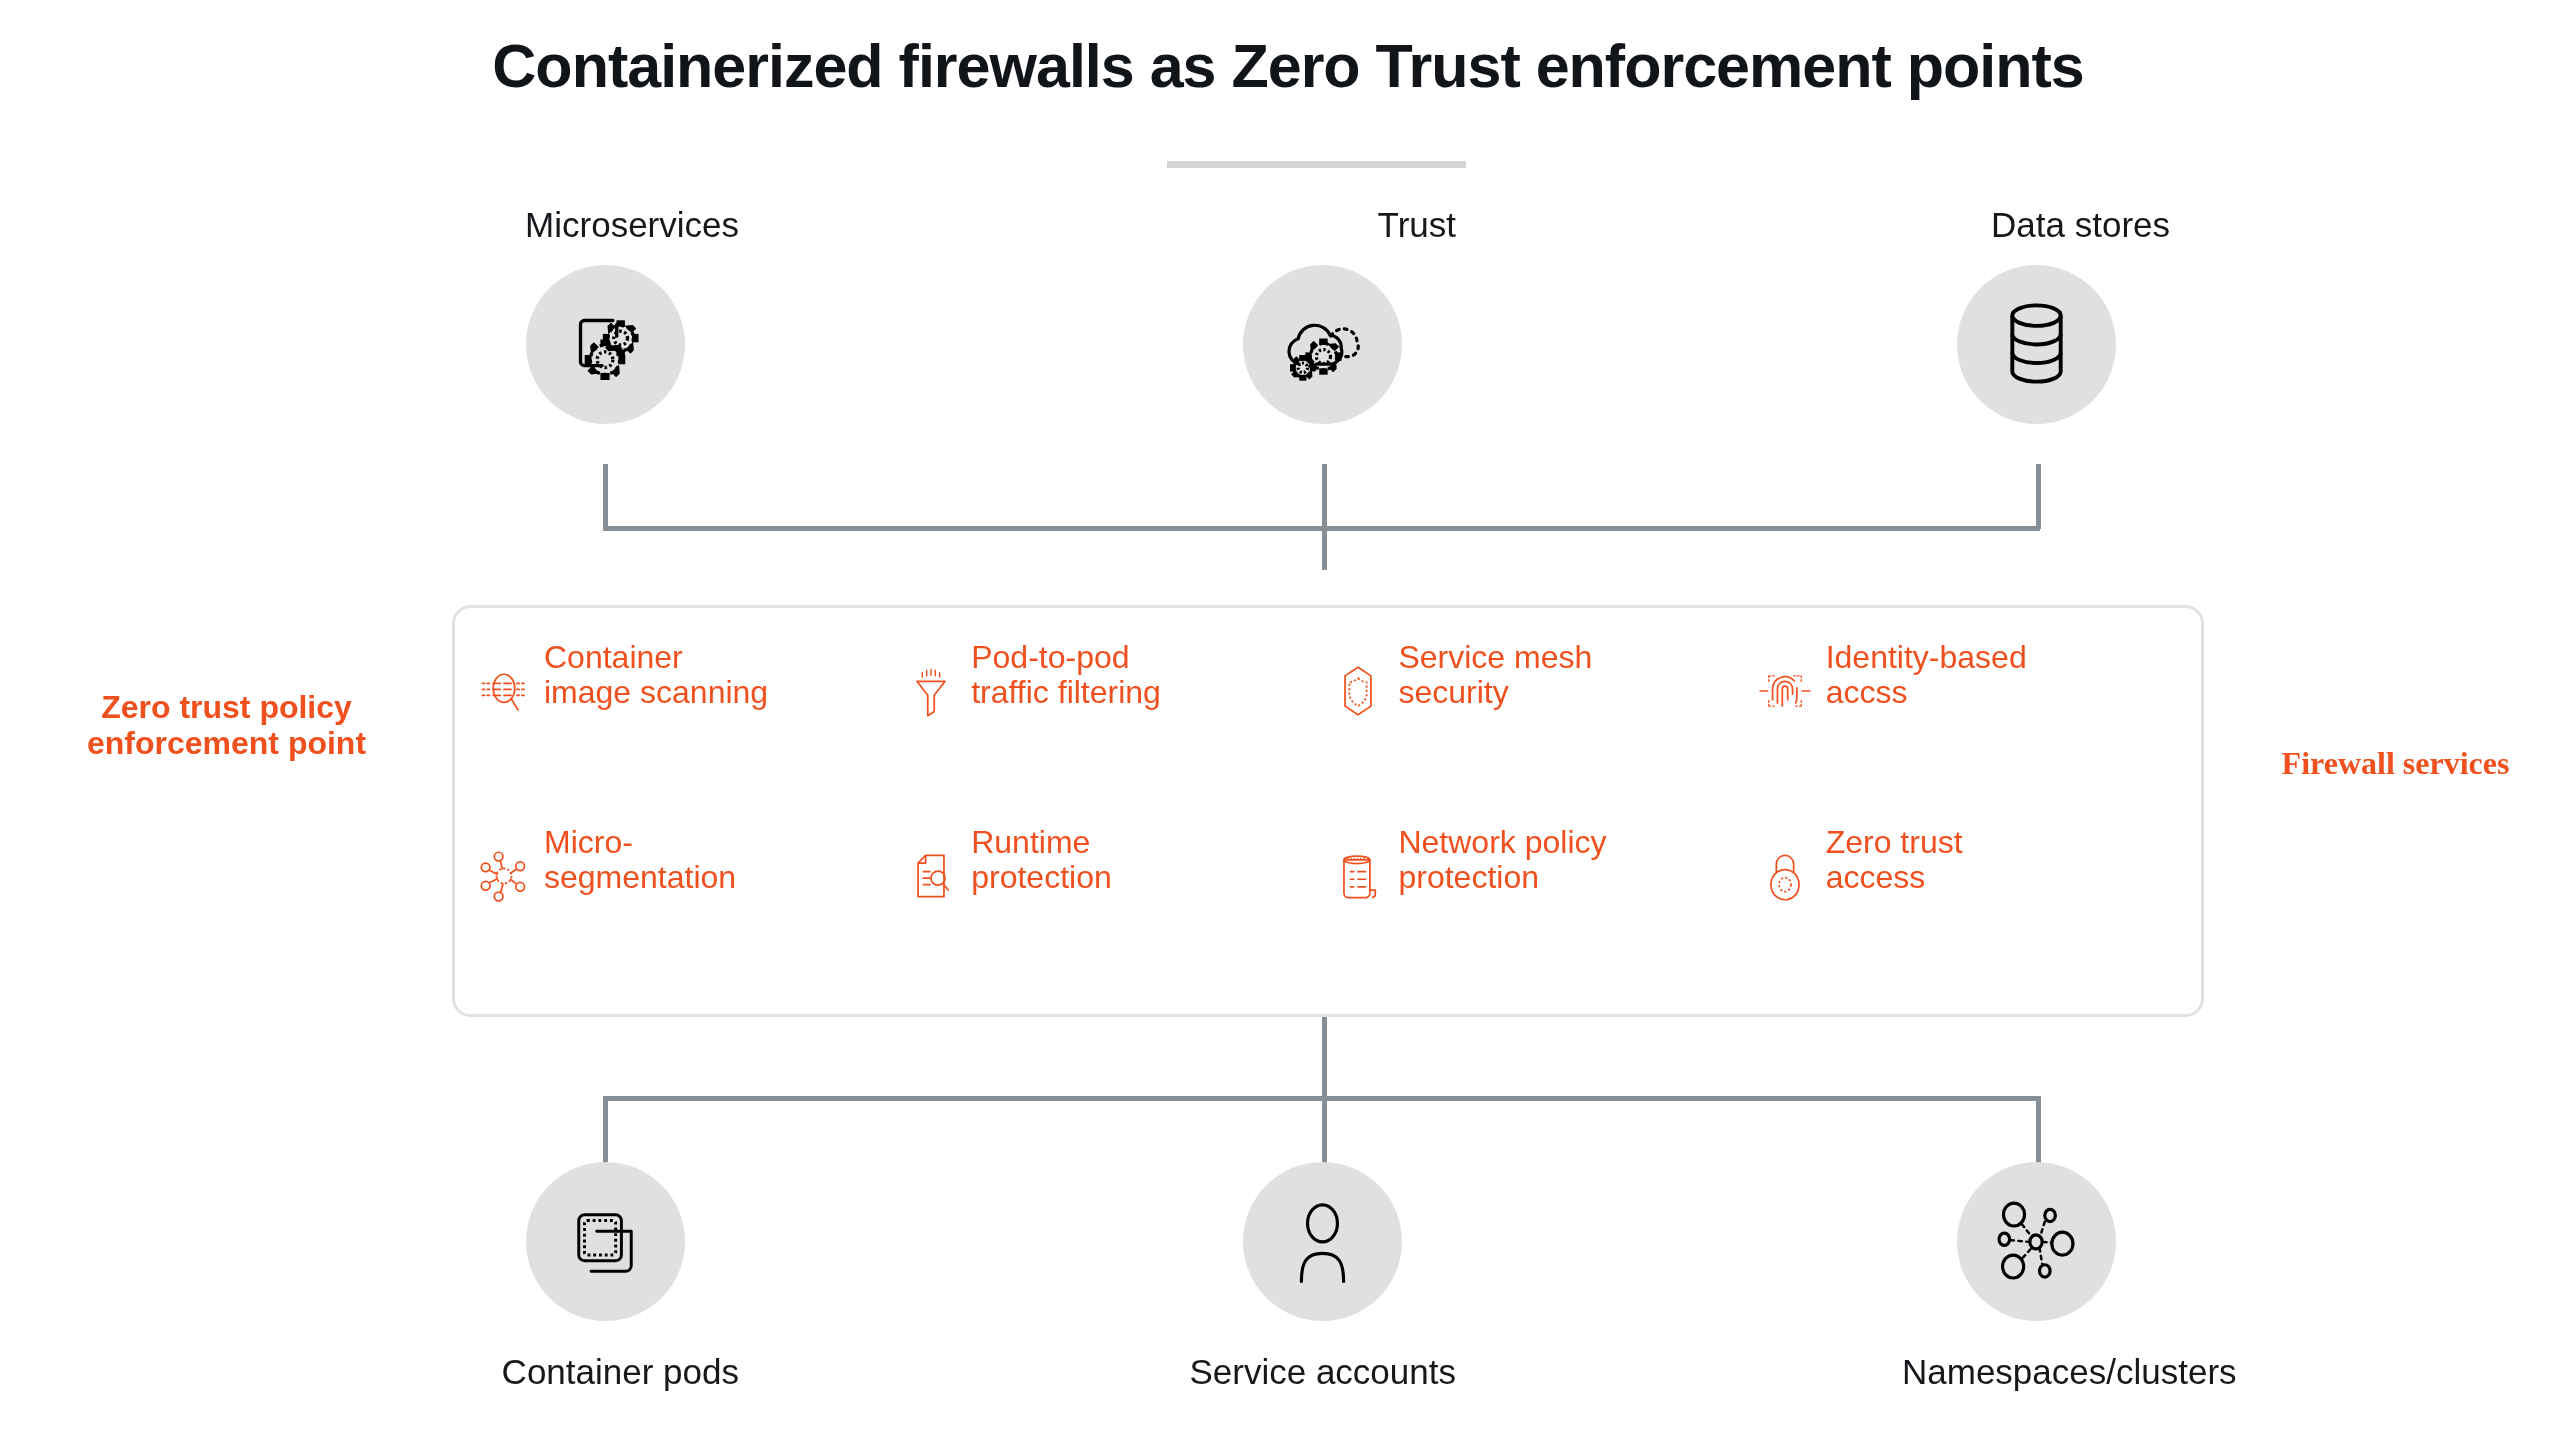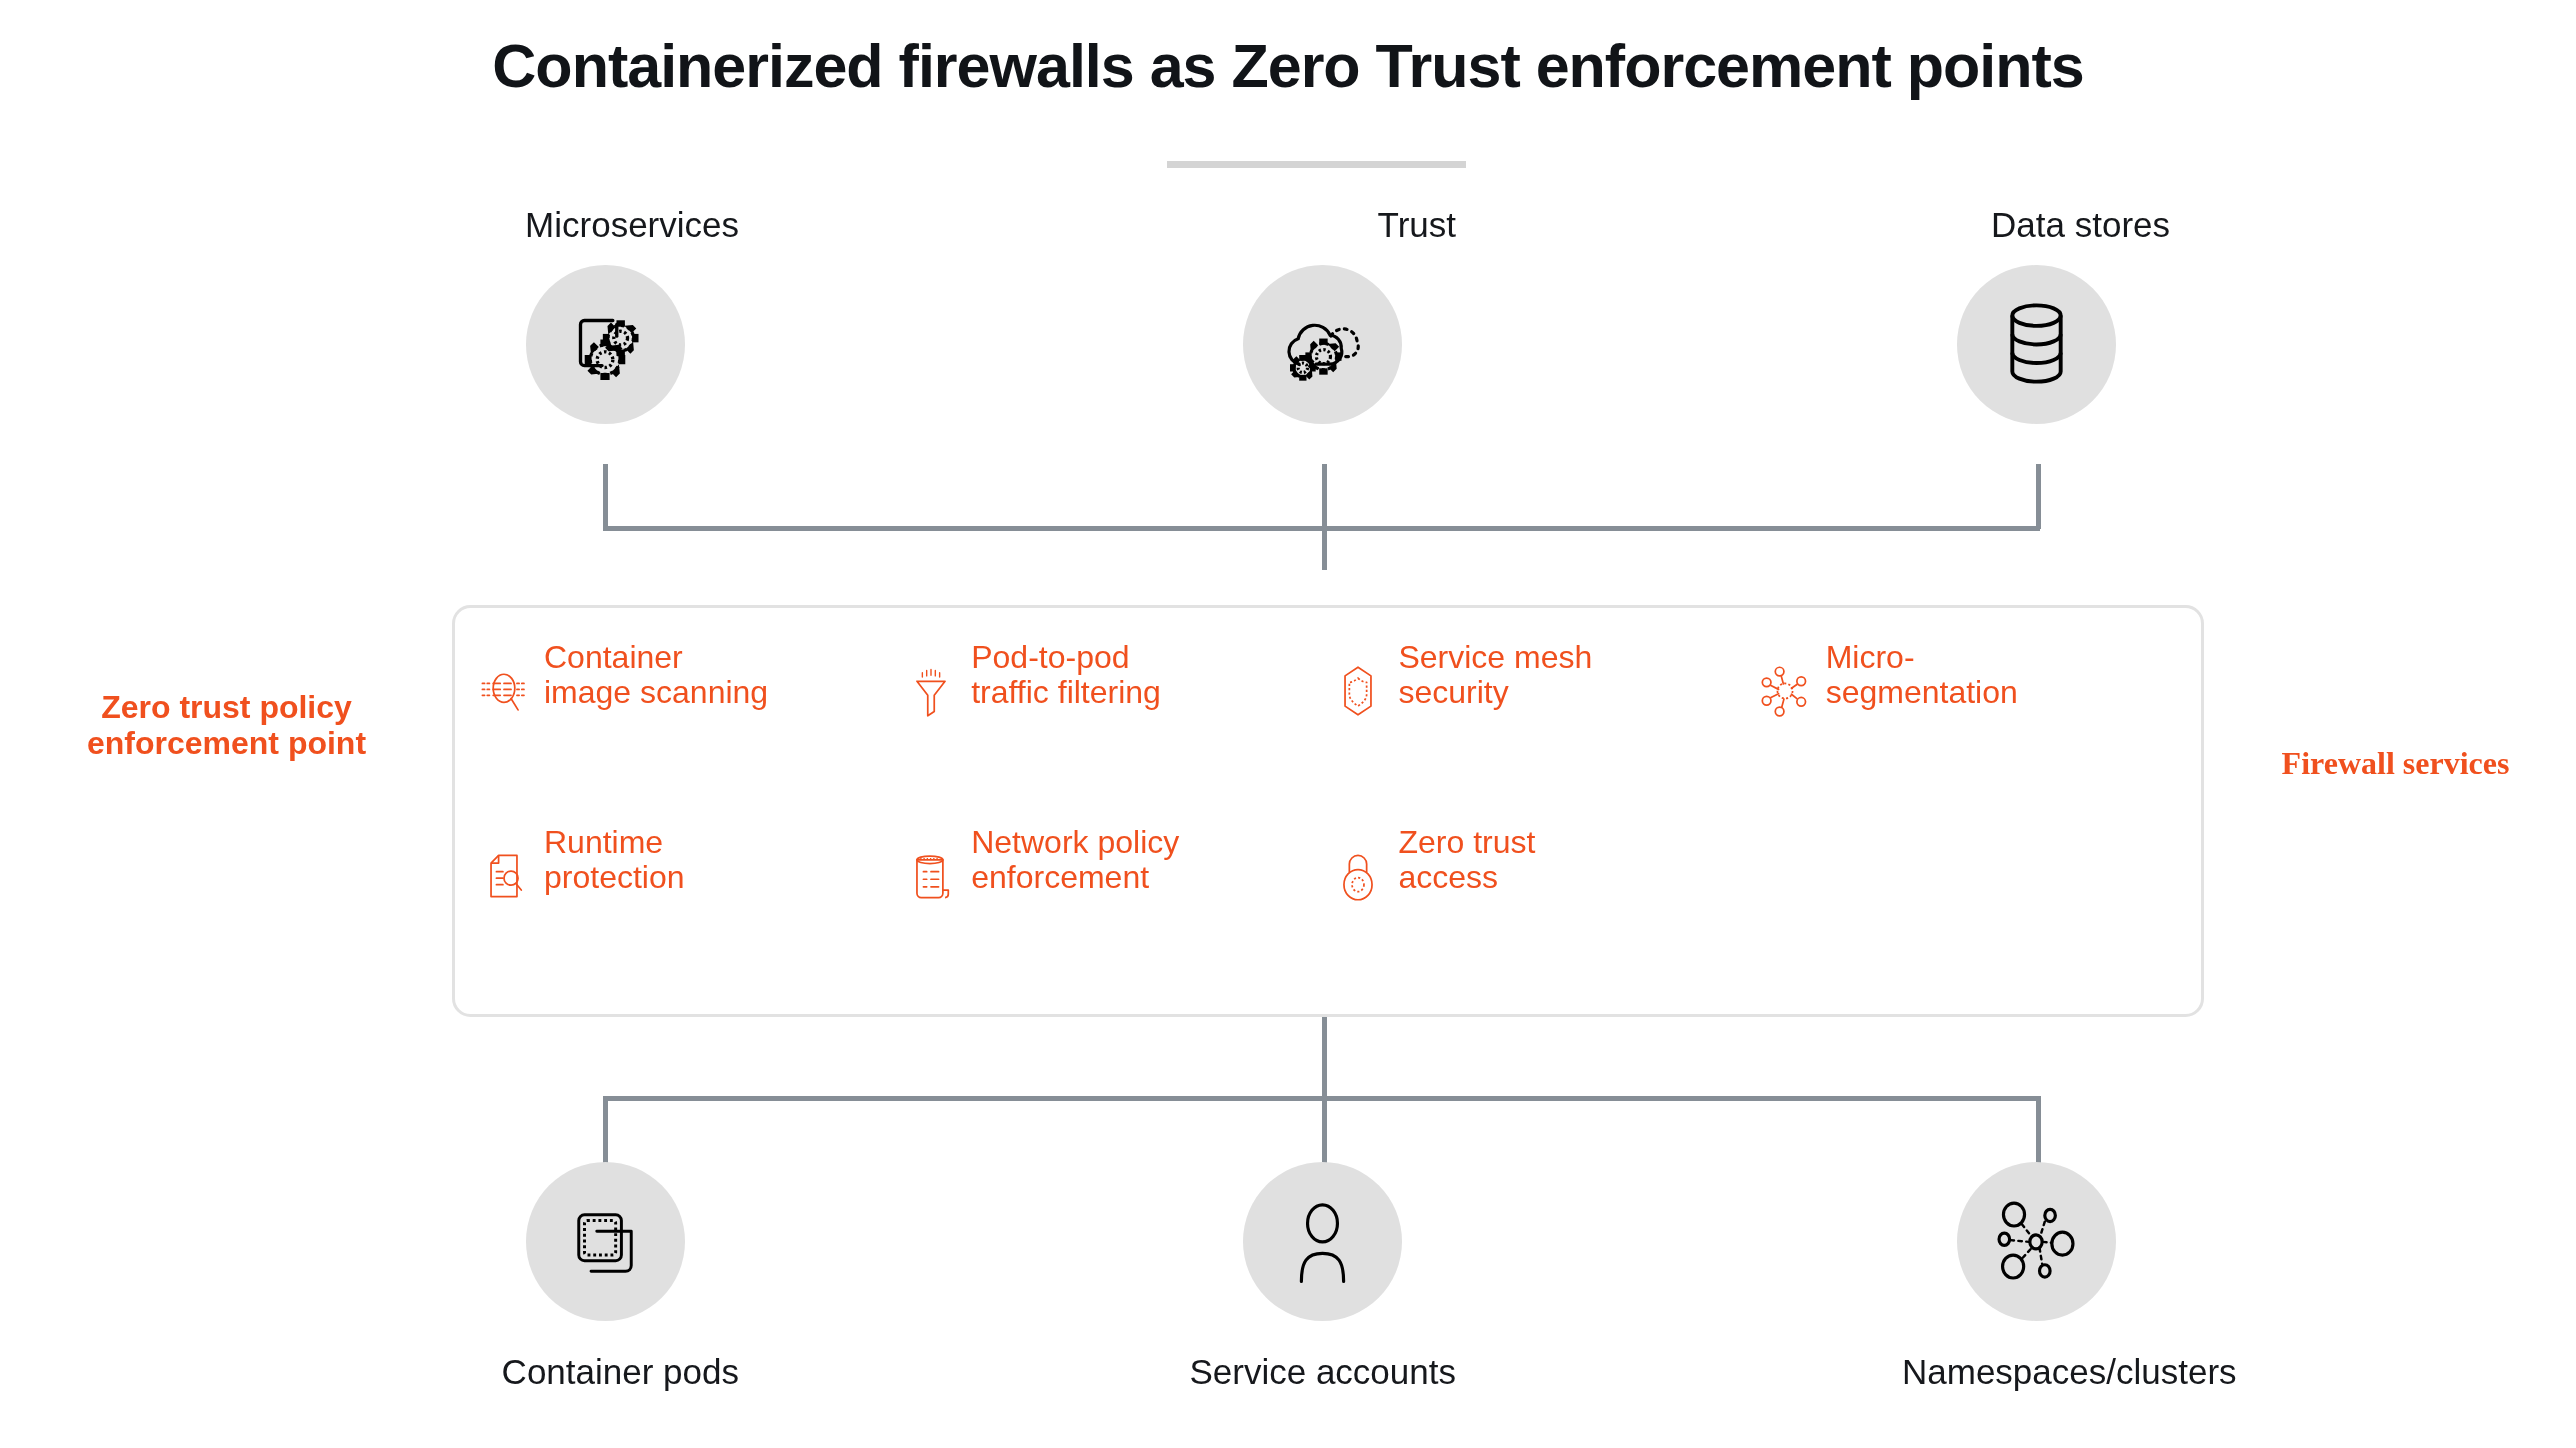--- a/index.html
+++ b/index.html
@@ -261,20 +261,33 @@
       <div class="svc">
         <span class="svc-icon">
           <svg viewBox="0 0 100 100" fill="none" stroke="#f0501e" stroke-width="3.2">
             <path d="M50 6 74 22v56L50 94 26 78V22z" stroke-linejoin="round"></path>
             <path d="M50 26c6 6 12 8 16 8v22c0 10-8 16-16 22-8-6-16-12-16-22V34c4 0 10-2 16-8z" stroke-dasharray="4 4" stroke-linejoin="round"></path>
           </svg>
         </span>
         <span class="svc-label">Service mesh security</span>
       </div>
 
+      <div class="svc">
+        <span class="svc-icon">
+          <svg viewBox="0 0 100 100" fill="none" stroke="#f0501e" stroke-width="3.2" stroke-linecap="round">
+            <path d="M36 72V46a14 14 0 0 1 28 0v10"></path>
+            <path d="M45 78V46a5 5 0 0 1 10 0v20"></path>
+            <path d="M27 66V46a23 23 0 0 1 40-15"></path>
+            <path d="M72 44v18a24 24 0 0 1-2 10"></path>
+            <path d="M20 22h14M20 22v12M66 22h14M80 22v12M20 78v-12M20 78h14M80 78v-12M80 78H66" stroke-dasharray="3 4" stroke-width="2.6"></path>
+            <path d="M4 50h14M82 50h14" stroke-width="3.2"></path>
+          </svg>
+        </span>
+        <span class="svc-label">Identity-based accss</span>
+      </div>
 
       <div class="svc">
         <span class="svc-icon">
           <svg viewBox="0 0 100 100" fill="none" stroke="#f0501e" stroke-width="3.2">
             <circle cx="50" cy="50" r="14" stroke-dasharray="4 4"></circle>
             <circle cx="40" cy="14" r="8"></circle>
             <circle cx="16" cy="34" r="8"></circle>
             <circle cx="16" cy="68" r="8"></circle>
             <circle cx="40" cy="88" r="8"></circle>
             <circle cx="80" cy="32" r="8"></circle>
@@ -301,21 +314,21 @@
       <div class="svc">
         <span class="svc-icon">
           <svg viewBox="0 0 100 100" fill="none" stroke="#f0501e" stroke-width="3.2">
             <path d="M24 20h48v62a8 8 0 0 1-8 8H32a8 8 0 0 1-8-8z" stroke-linejoin="round"></path>
             <ellipse cx="48" cy="20" rx="24" ry="7"></ellipse>
             <path d="M30 18h36" stroke-dasharray="2.5 3.5" stroke-width="2.4"></path>
             <path d="M36 42h6M50 42h14M36 56h6M50 56h14M36 70h6M50 70h14" stroke-linecap="round"></path>
             <path d="M72 76h10v8a6 6 0 0 1-6 6" stroke-linejoin="round"></path>
           </svg>
         </span>
-        <span class="svc-label">Network policy enforcement</span>
+        <span class="svc-label">Network policy protection</span>
       </div>
 
       <div class="svc">
         <span class="svc-icon">
           <svg viewBox="0 0 100 100" fill="none" stroke="#f0501e" stroke-width="3.2">
             <path d="M34 44V28a16 16 0 0 1 32 0v16" stroke-linejoin="round"></path>
             <ellipse cx="50" cy="66" rx="26" ry="28"></ellipse>
             <ellipse cx="50" cy="66" rx="11" ry="13" stroke-dasharray="4 4"></ellipse>
           </svg>
         </span>

